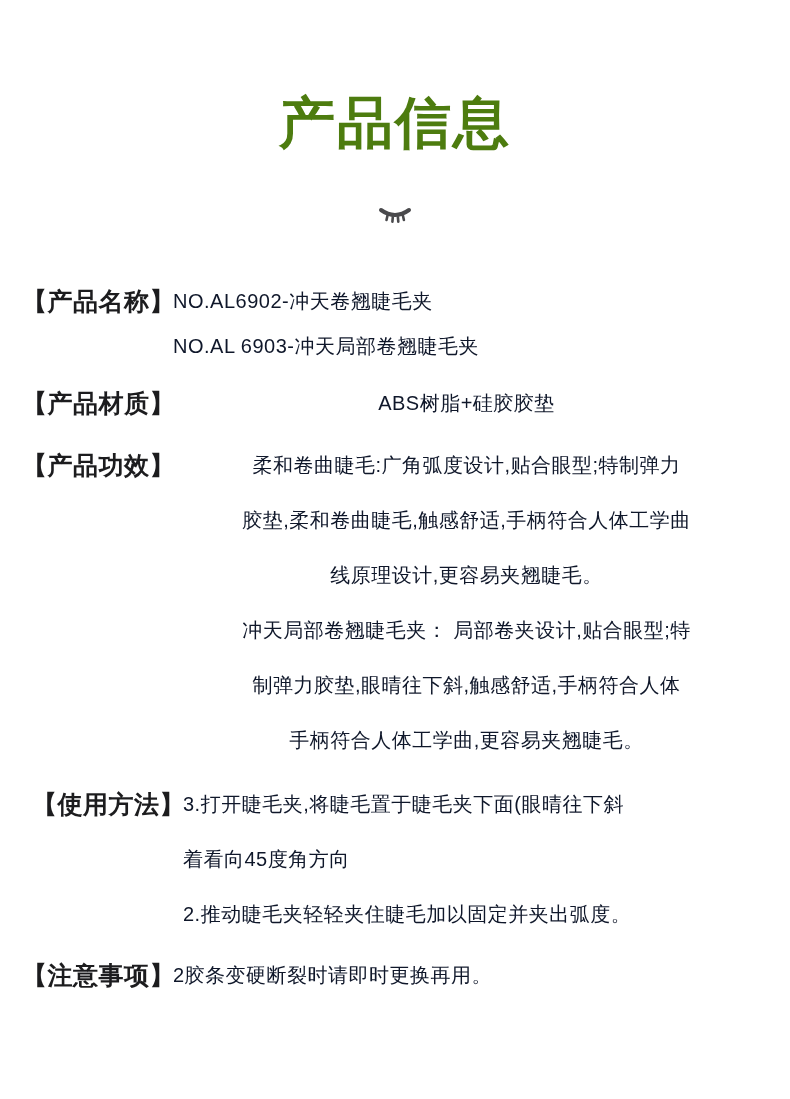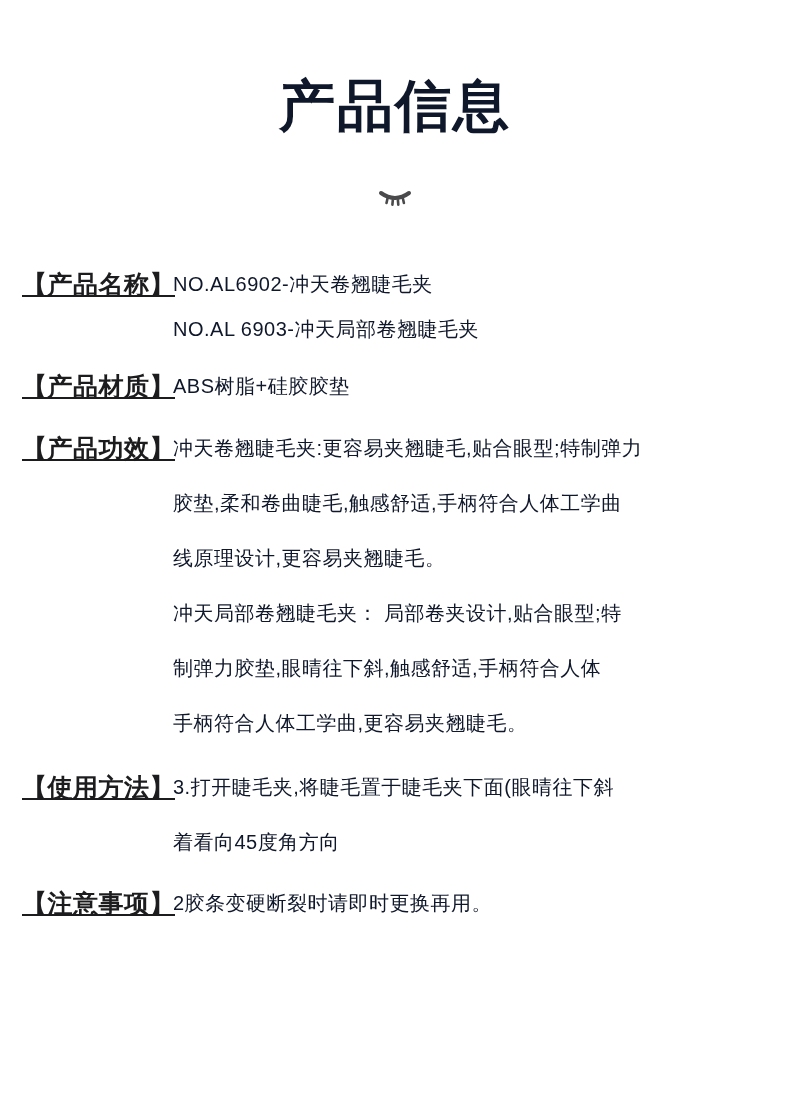--- a/index.html
+++ b/index.html
@@ -6,55 +6,54 @@
   .page {
     position: relative;
     width: 790px;
     height: 1099px;
     margin: 0 auto;
     background: #ffffff;
     overflow: hidden;
     font-family: "Liberation Sans", "DejaVu Sans", sans-serif;
   }
   .page-title {
-    margin: 0;
+    margin: 17px;
     padding-top: 72px;
     font-size: 56px;
     line-height: 68px;
     font-weight: 700;
     letter-spacing: 2px;
-    color: #0f172a;
+    color: #4d7c0f;
     text-align: center;
   }
   .icon-wrap {
     margin-top: 50px;
     height: 16px;
     display: flex;
     justify-content: center;
     align-items: center;
   }
   .sections {
     margin-top: 56px;
     padding-left: 22px;
     padding-right: 30px;
   }
   .row { display: flex; align-items: flex-start; }
   .row + .row { margin-top: 12px; }
-  .row.gap-sm  { margin-top: 12px; }
-  .row.gap-use { margin-top: 9px; }
+  .row.gap-sm  { margin-top: 12px; text-align: center; }
+  .row.gap-use { margin-top: 9px; margin-left: 10px; }
   .row.gap-note { margin-top: 6px; justify-content: center; }
   .lbl {
     flex: none;
     width: 151px;
     font-weight: 700;
     font-size: 25px;
     color: #1c1c1e;
     letter-spacing: 0.5px;
     white-space: nowrap;
-    text-decoration: underline;
   }
   .txt { flex: 1; min-width: 0; }
   .line {
     font-size: 20px;
     font-weight: 300;
     color: #0f172a;
     letter-spacing: 0.5px;
     white-space: nowrap;
   }
   .lh45 { line-height: 45px; }
@@ -90,34 +89,35 @@
     <section class="row gap-sm">
       <div class="lbl lh45">【产品材质】</div>
       <div class="txt">
         <div class="line lh45">ABS树脂+硅胶胶垫</div>
       </div>
     </section>
 
     <section class="row gap-sm">
       <div class="lbl lh55">【产品功效】</div>
       <div class="txt">
-        <div class="line lh55">冲天卷翘睫毛夹:更容易夹翘睫毛,贴合眼型;特制弹力</div>
+        <div class="line lh55">柔和卷曲睫毛:广角弧度设计,贴合眼型;特制弹力</div>
         <div class="line lh55">胶垫,柔和卷曲睫毛,触感舒适,手柄符合人体工学曲</div>
         <div class="line lh55">线原理设计,更容易夹翘睫毛。</div>
         <div class="line lh55">冲天局部卷翘睫毛夹： 局部卷夹设计,贴合眼型;特</div>
         <div class="line lh55">制弹力胶垫,眼晴往下斜,触感舒适,手柄符合人体</div>
         <div class="line lh55">手柄符合人体工学曲,更容易夹翘睫毛。</div>
       </div>
     </section>
 
     <section class="row gap-use">
       <div class="lbl lh55">【使用方法】</div>
       <div class="txt">
         <div class="line lh55">3.打开睫毛夹,将睫毛置于睫毛夹下面(眼晴往下斜</div>
         <div class="line lh55">着看向45度角方向</div>
+        <div class="line lh55">2.推动睫毛夹轻轻夹住睫毛加以固定并夹出弧度。</div>
       </div>
     </section>
 
     <section class="row gap-note">
       <div class="lbl lh55">【注意事项】</div>
       <div class="txt">
         <div class="line lh55">2胶条变硬断裂时请即时更换再用。</div>
       </div>
     </section>
 

